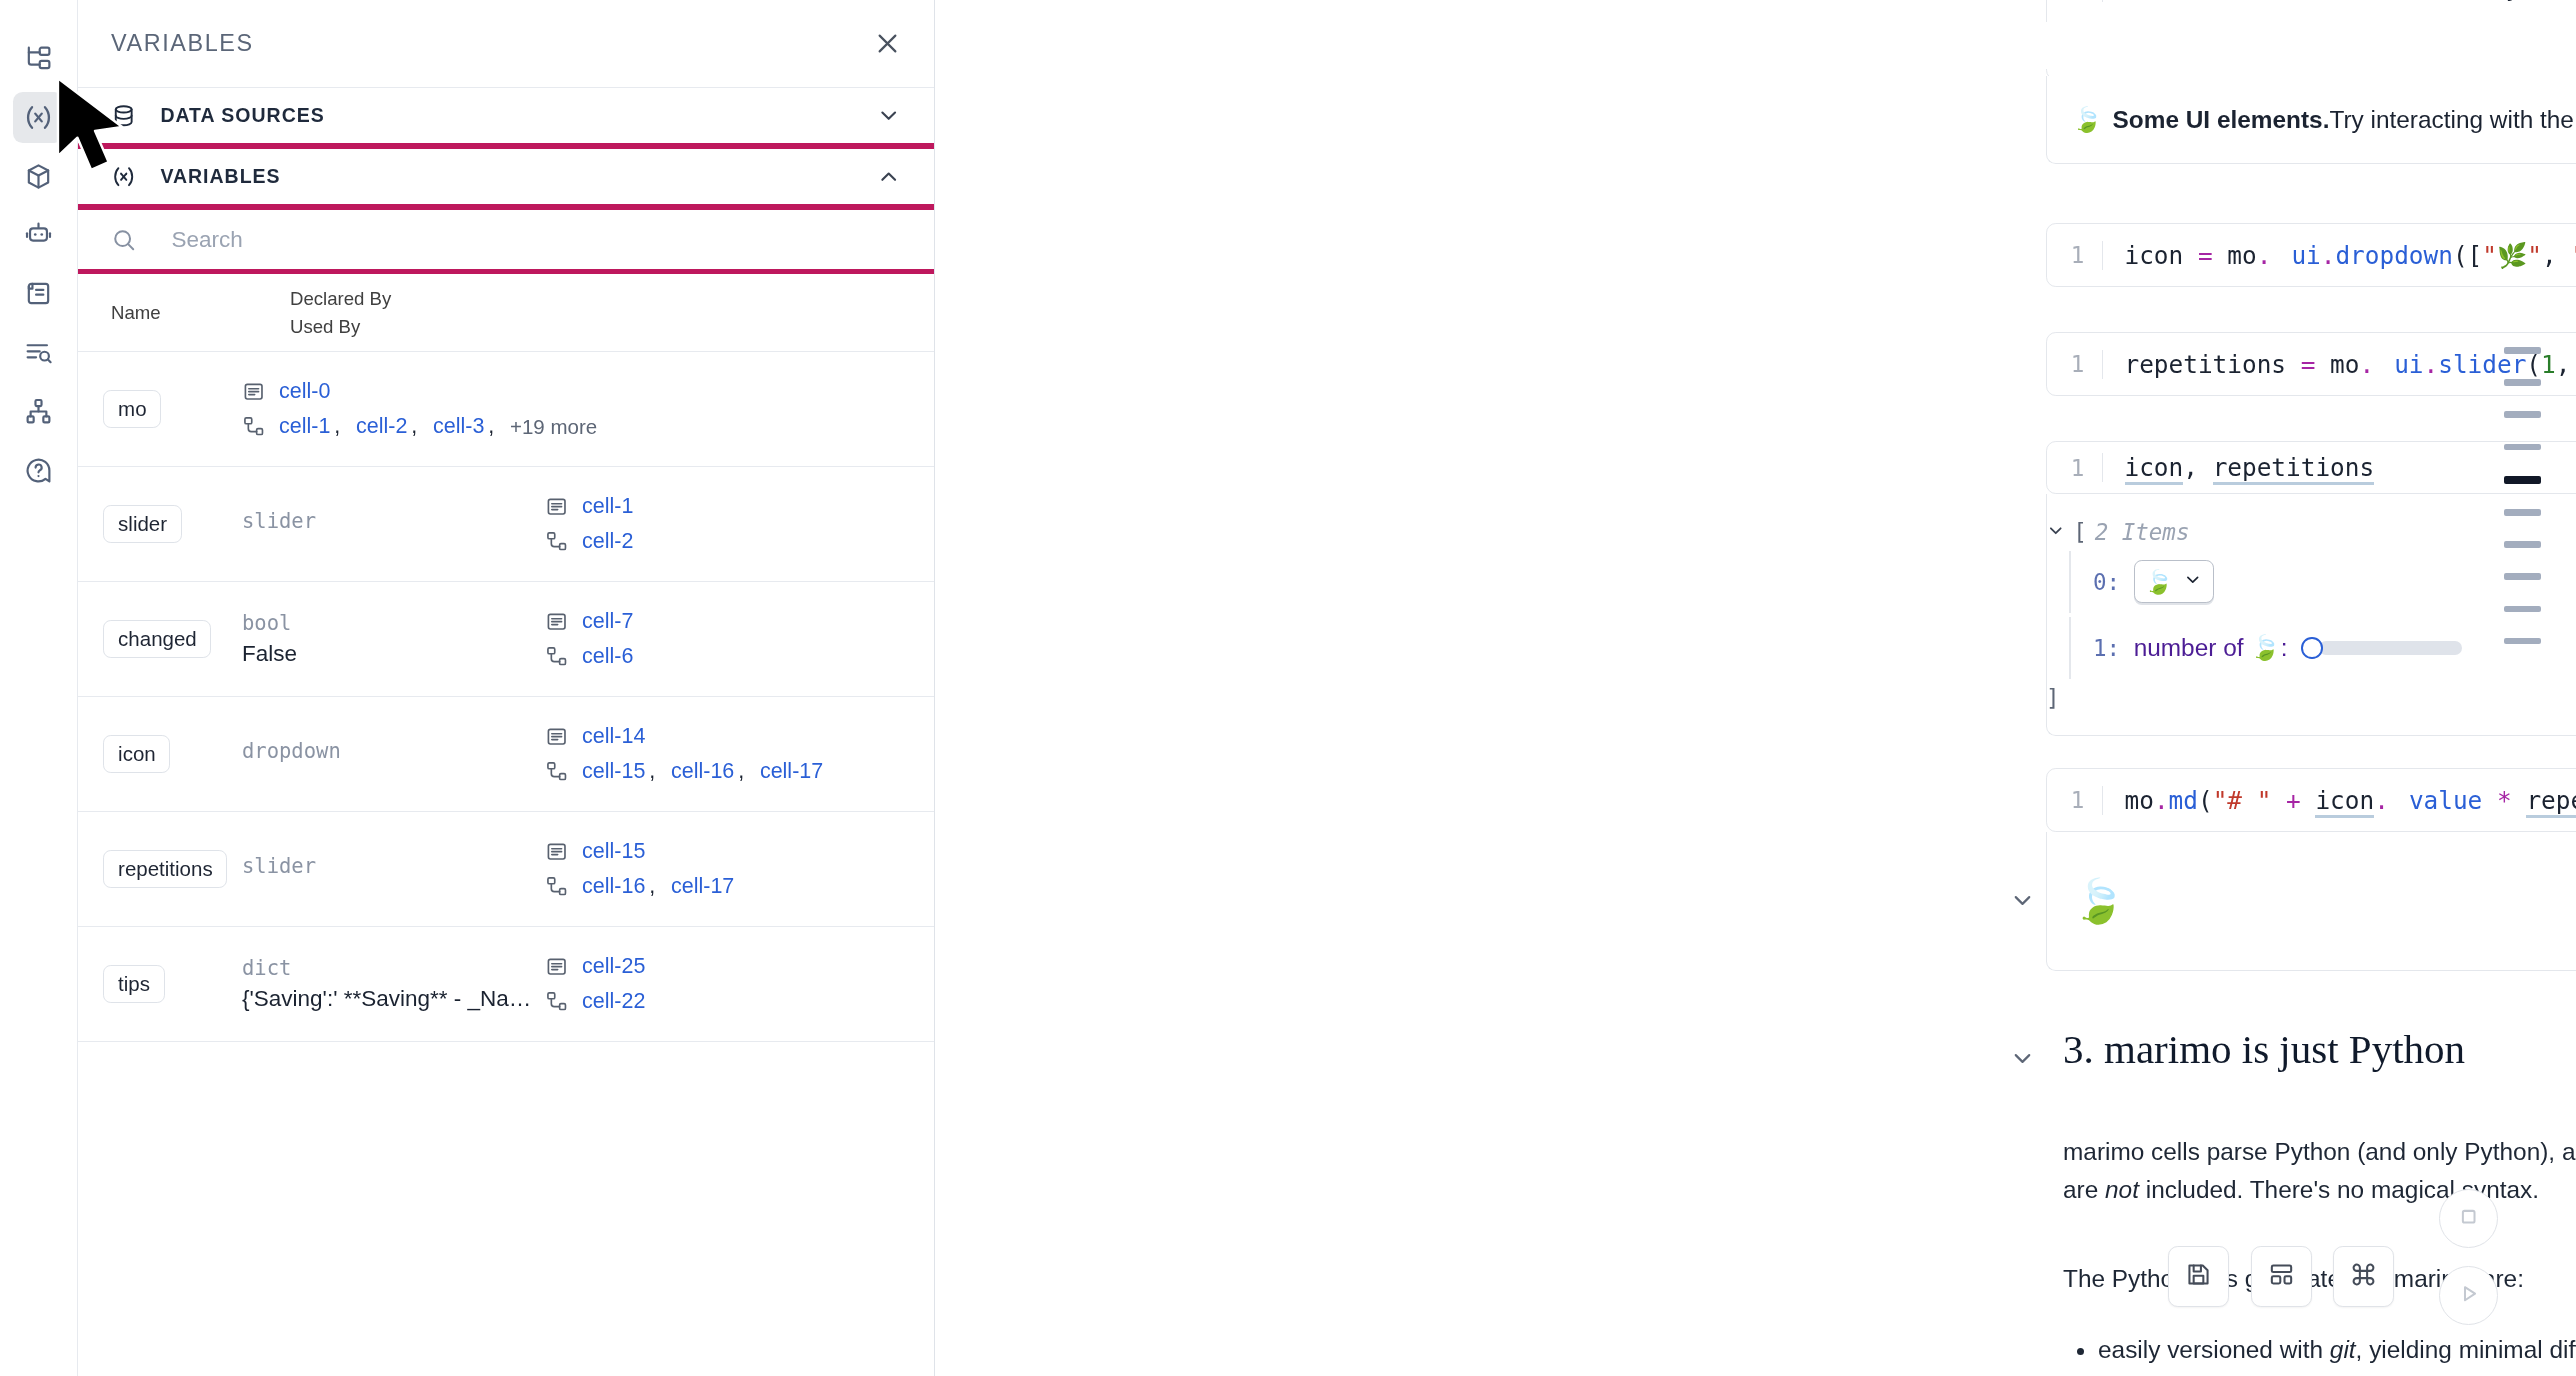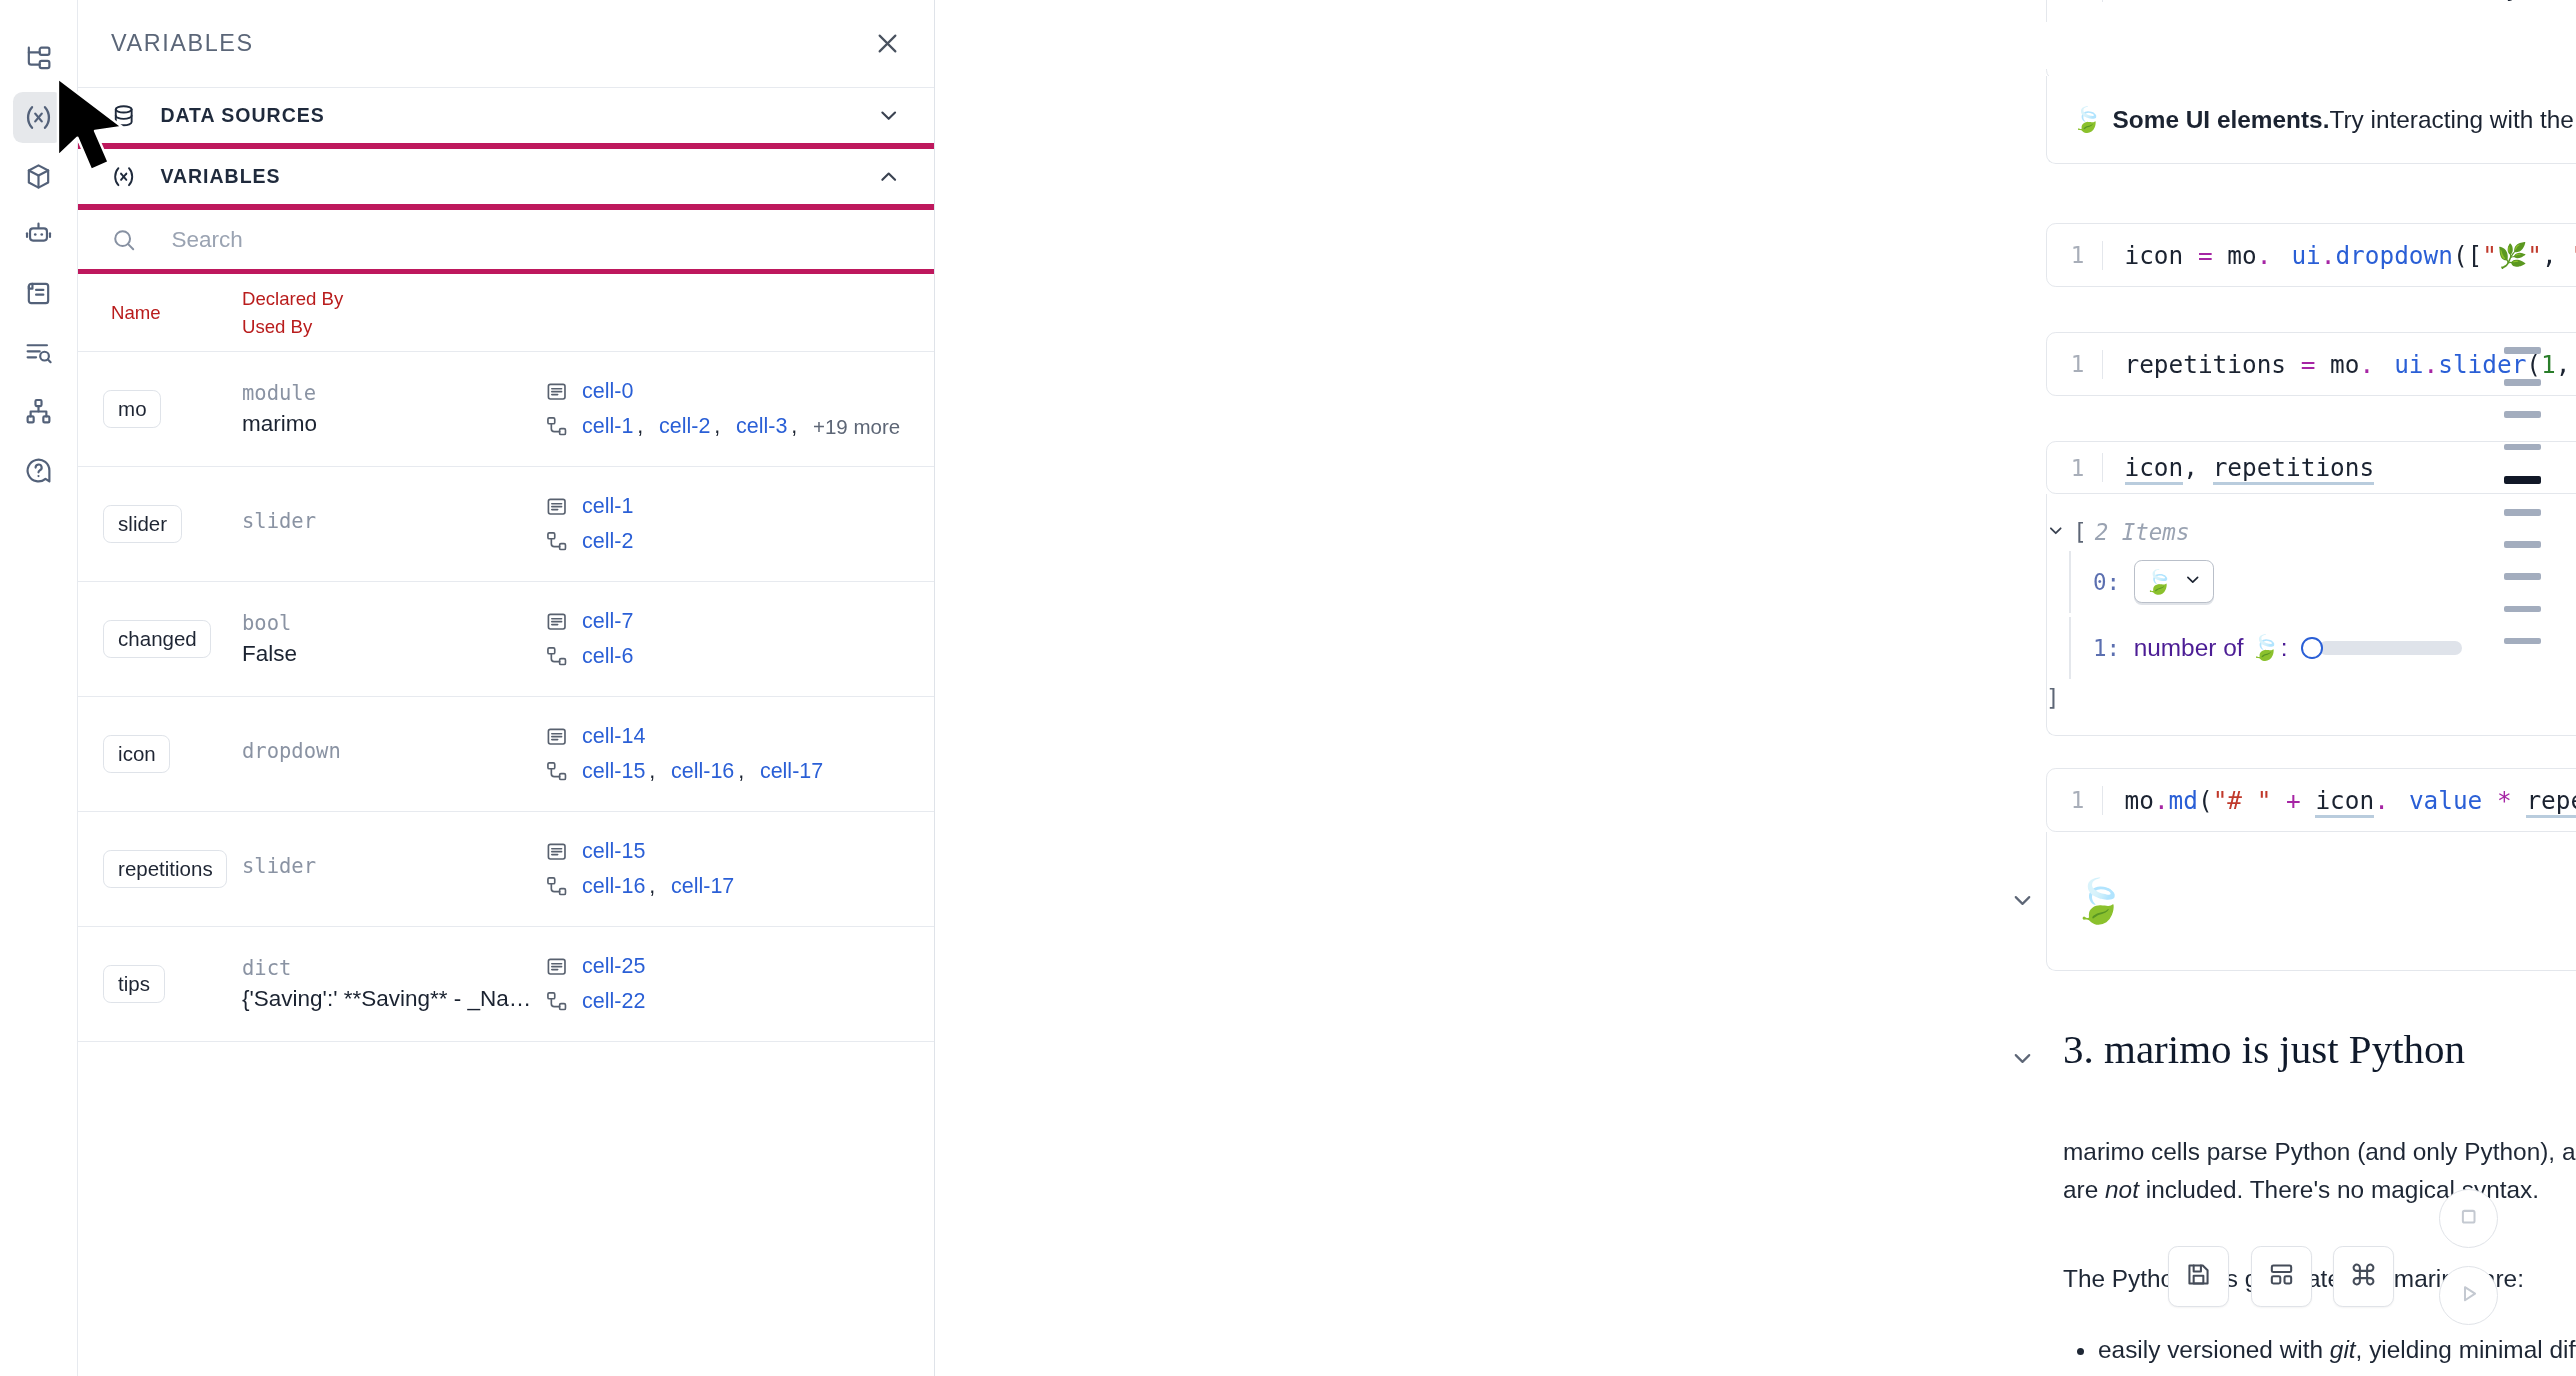--- a/index.html
+++ b/index.html
@@ -65,21 +65,21 @@
   .search-row {
     height: 64px; display: flex; align-items: center; gap: 35px;
     padding: 0 33px; border-bottom: 5px solid #be185d;
   }
   .search-row .sicon { color: #8791a2; display:flex; }
   .search-row .sph { font-size: 22.5px; color: #9aa3b2; }
 
   .tbl-head {
     display: flex; padding: 13.7px 0 13.7px 0;
     border-bottom: 1px solid #e7eaef;
-    color: #b91c1c; font-size: 18.6px;
+    color: #404040; font-size: 18.6px; gap: 48px;
   }
   .th-name { width: 164px; padding-left: 33px; display:flex; align-items:center; }
   .th-two { display: flex; flex-direction: column; gap: 5.9px; }
   .th-type { width: 303px; }
   .th-decl { }
 
   .rows { flex: 1; overflow: hidden; }
   .vrow {
     display: flex; align-items: center;
     border-bottom: 1px solid #e7eaef;
@@ -380,24 +380,20 @@
       <div class="th-two th-decl">
         <div>Declared By</div>
         <div>Used By</div>
       </div>
     </div>
 
     <div class="rows">
 
       <div class="vrow">
         <div class="cell-name"><span class="chip">mo</span></div>
-        <div class="cell-type">
-          <span class="t-type">module</span>
-          <span class="t-val">marimo</span>
-        </div>
         <div class="cell-decl">
           <div class="dl">
             <span class="gi">
                 <svg width="23.4" height="23.4" viewBox="0 0 24 24" fill="none" stroke="currentColor" stroke-width="1.7" stroke-linecap="round">
                   <rect x="3.5" y="4.5" width="17" height="15" rx="2"></rect>
                   <path d="M7 9h10M7 12h10M7 15h6"></path>
                 </svg>
               </span>
             <span class="lnk">cell-0</span>
           </div>

